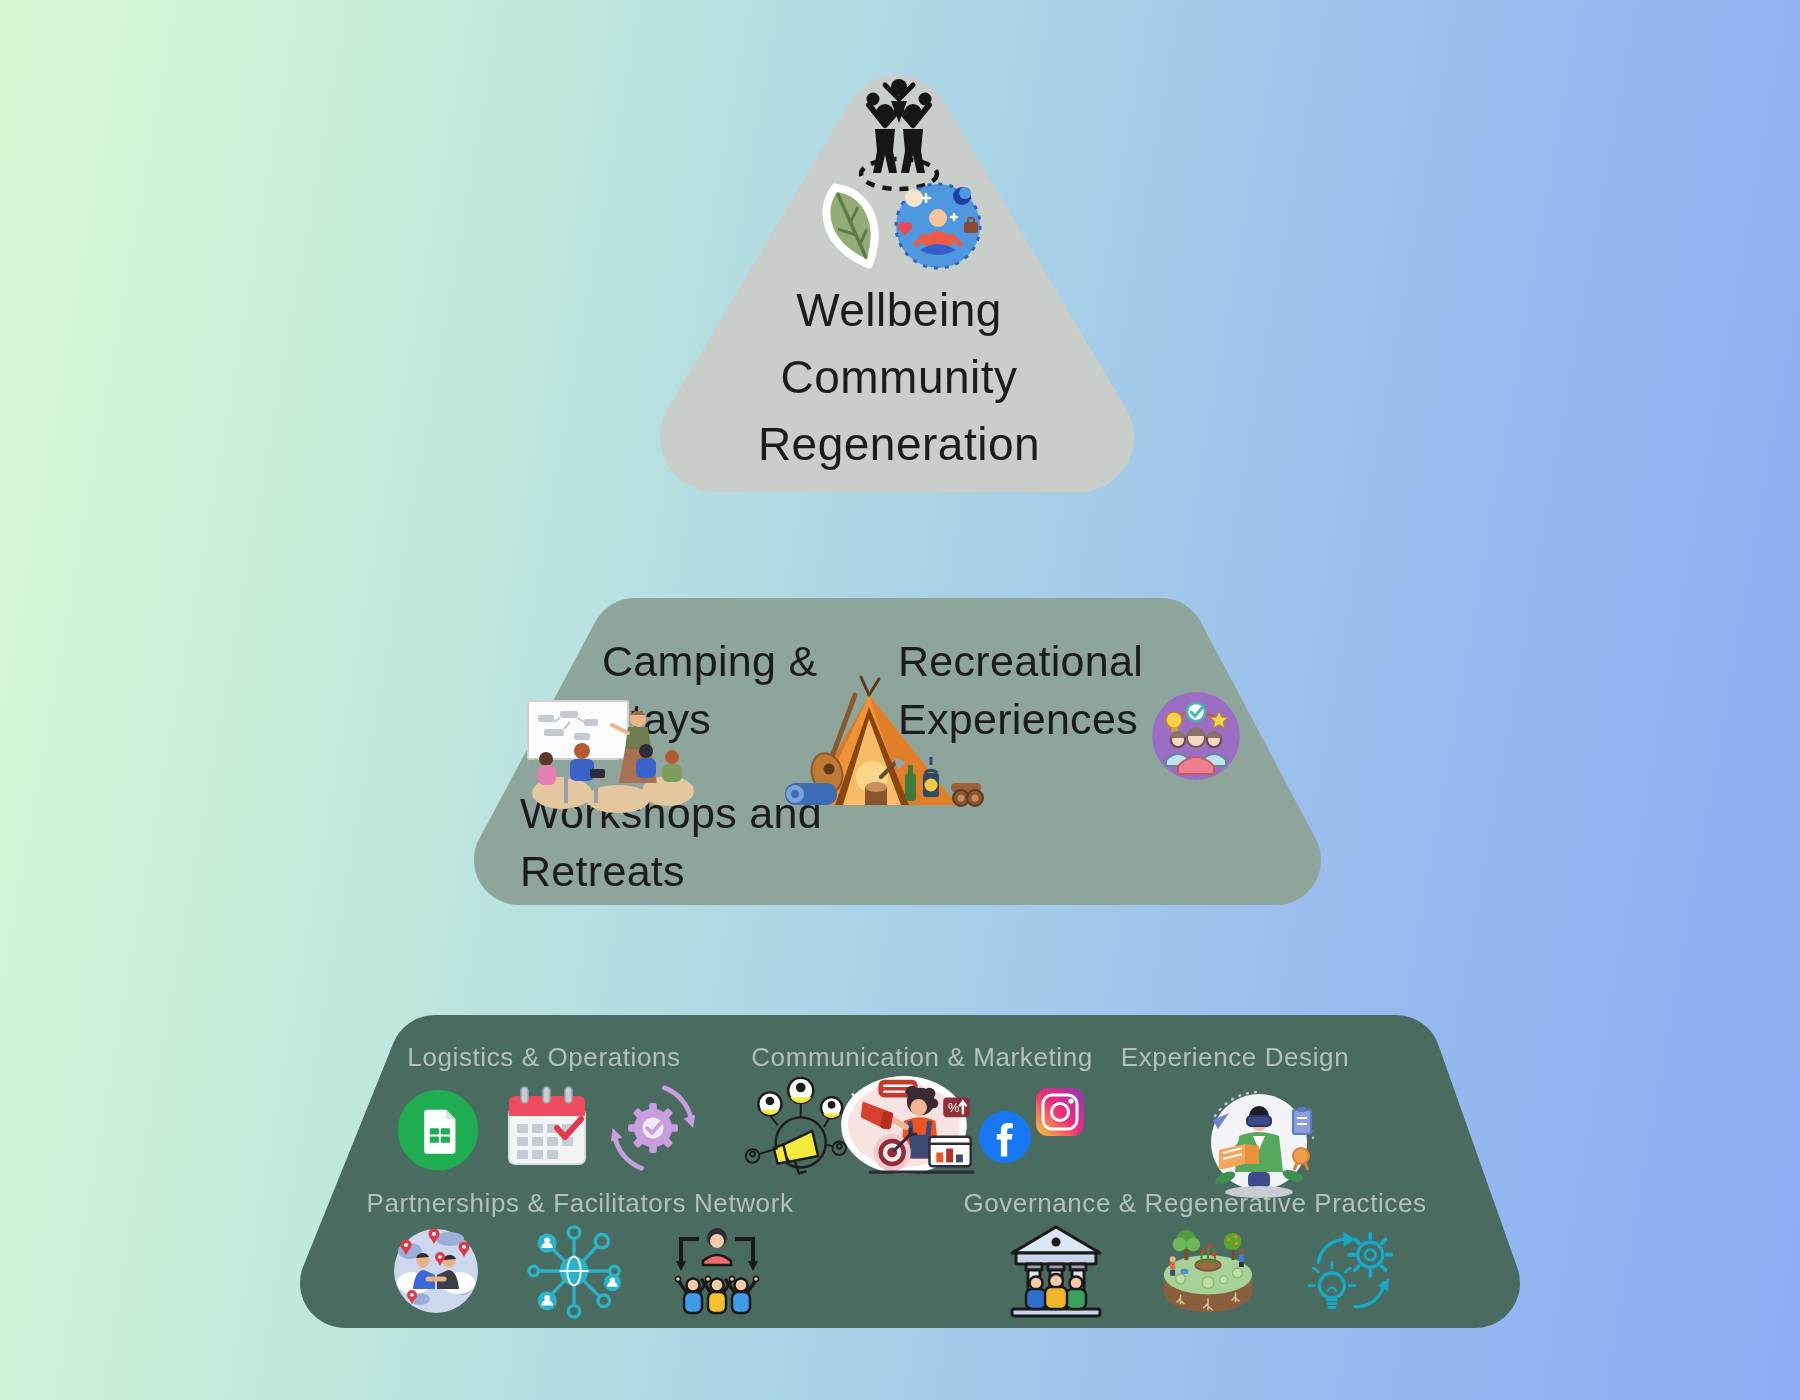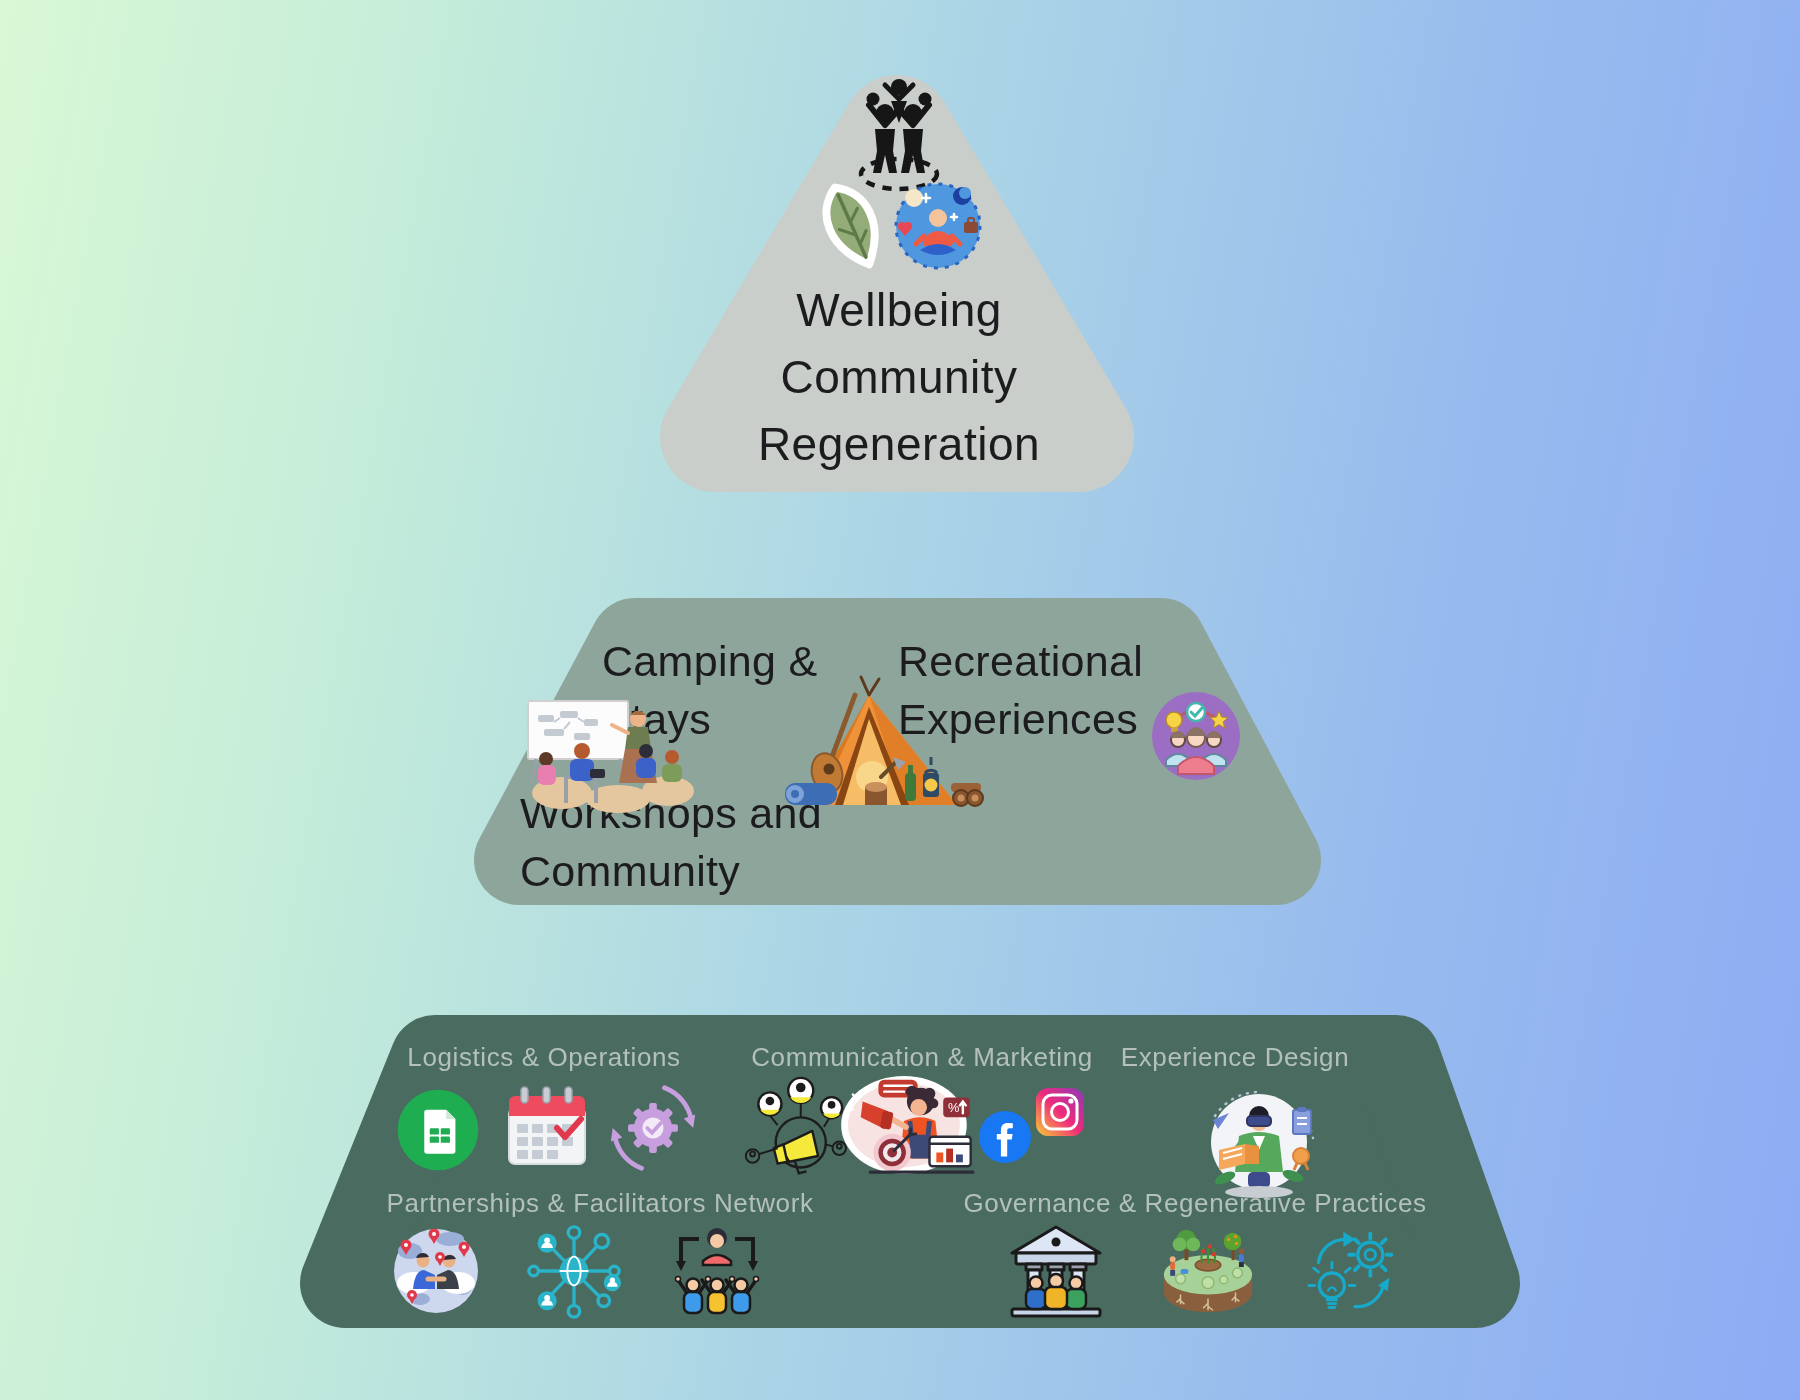--- a/index.html
+++ b/index.html
@@ -74,21 +74,21 @@
     <polygon points="8,50 22,50 15,58" fill="#e84855"></polygon>
     <rect x="74" y="44" width="14" height="11" rx="2" fill="#8a4a33"></rect>
     <rect x="78" y="40" width="6" height="5" rx="2" fill="none" stroke="#8a4a33" stroke-width="2"></rect>
     <path d="M36,16 v8 M32,20 h8 M64,36 v6 M61,39 h6" stroke="#ffffff" stroke-width="2.5" stroke-linecap="round"></path>
   </svg>
 
   <div class="t1-title">Wellbeing Community Regeneration</div>
 
   <div class="t2-label" style="left:737px;top:632px;width:270px">Camping &amp; Stays</div>
   <div class="t2-label" style="left:1058px;top:632px;width:320px">Recreational Experiences</div>
-  <div class="t2-label" style="left:690px;top:784px;width:340px">Workshops and Community</div>
+  <div class="t2-label" style="left:690px;top:784px;width:340px">Workshops and Retreats</div>
 
   <svg class="icon" style="left:600px;top:750px" width="200" height="130" viewBox="0 0 200 130">
     <rect x="28" y="16" width="100" height="58" rx="2" fill="#fcfcfc" stroke="#d0d0d0" stroke-width="2"></rect>
     <g fill="#c4cad2">
       <rect x="38" y="30" width="16" height="7" rx="2"></rect>
         <rect x="60" y="26" width="18" height="7" rx="2"></rect>
       <rect x="84" y="34" width="14" height="7" rx="2"></rect>
         <rect x="44" y="44" width="20" height="7" rx="2"></rect>
       <rect x="74" y="48" width="16" height="7" rx="2"></rect>
     </g>
@@ -159,21 +159,21 @@
     <path d="M57,48 a7,7 0 0 1 14,0" fill="#8a7265"></path>
     <path d="M52,70 Q64,58 76,70 L76,76 L52,76 Z" fill="#bfe3f0" stroke="#5d8a9a" stroke-width="2"></path>
     <circle cx="46" cy="48" r="9" fill="#f7d7c4" stroke="#7a5a4a" stroke-width="2"></circle>
     <path d="M37,46 a9,9 0 0 1 18,0" fill="#8a7265"></path>
     <path d="M28,76 Q46,58 64,76 L64,84 L28,84 Z" fill="#ee7e8e" stroke="#c0576e" stroke-width="2"></path>
   </svg>
 
   <div class="t3-head" style="left:544px;top:1042px">Logistics &amp; Operations</div>
   <div class="t3-head" style="left:922px;top:1042px">Communication &amp; Marketing</div>
   <div class="t3-head" style="left:1235px;top:1042px">Experience Design</div>
-  <div class="t3-head" style="left:600px;top:1188px">Partnerships &amp; Facilitators Network</div>
+  <div class="t3-head" style="left:580px;top:1188px">Partnerships &amp; Facilitators Network</div>
   <div class="t3-head" style="left:1195px;top:1188px">Governance &amp; Regenerative Practices</div>
 
   <svg class="icon" style="left:438px;top:1130px" width="88" height="88" viewBox="0 0 96 96">
     <circle cx="48" cy="48" r="44" fill="#1fad52"></circle>
     <path d="M33,29 a3,3 0 0 1 3,-3 h21 l10,10 v35 a3,3 0 0 1 -3,3 h-28 a3,3 0 0 1 -3,-3 Z" fill="#ffffff"></path>
     <polygon points="57,26 67,36 57,36" fill="#cfe8d8"></polygon>
     <g fill="#1fad52">
       <rect x="39" y="46" width="10" height="7" rx="1"></rect>
         <rect x="51" y="46" width="10" height="7" rx="1"></rect>
       <rect x="39" y="55" width="10" height="7" rx="1"></rect>

